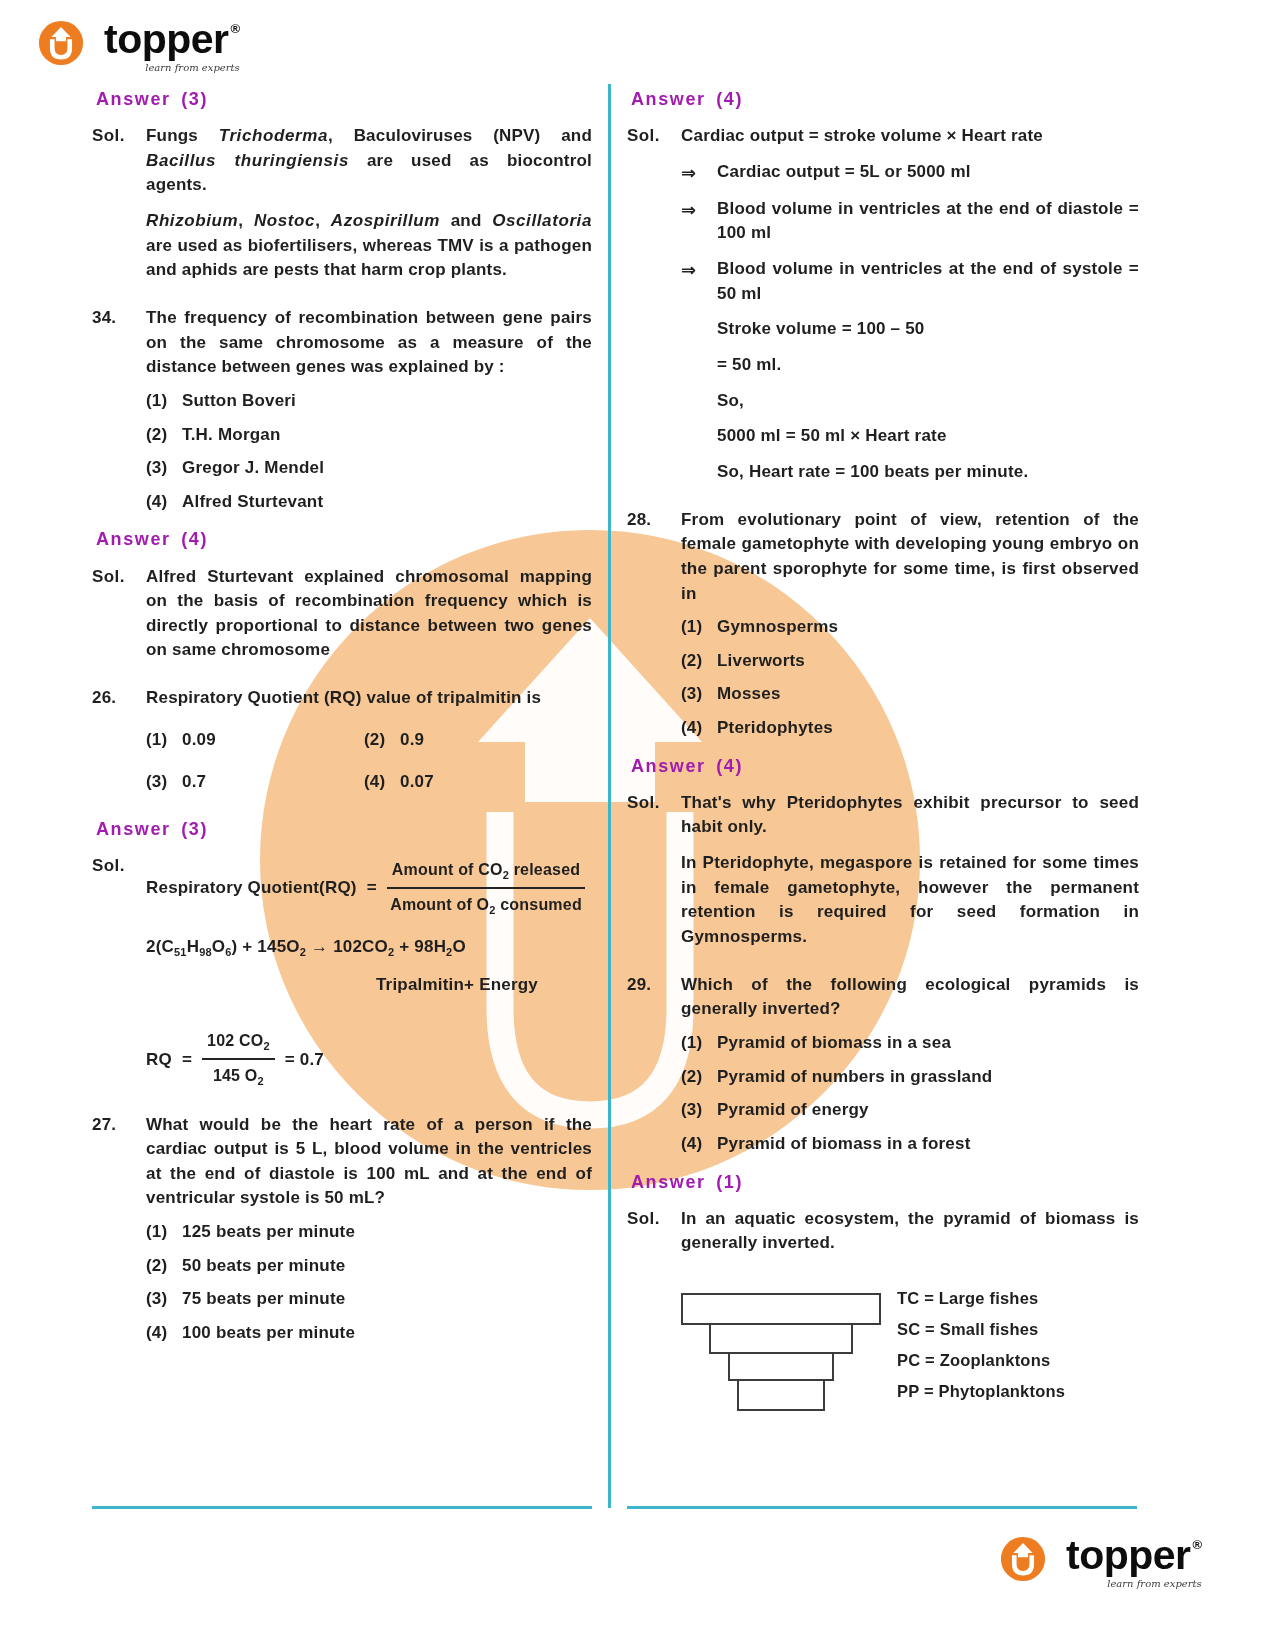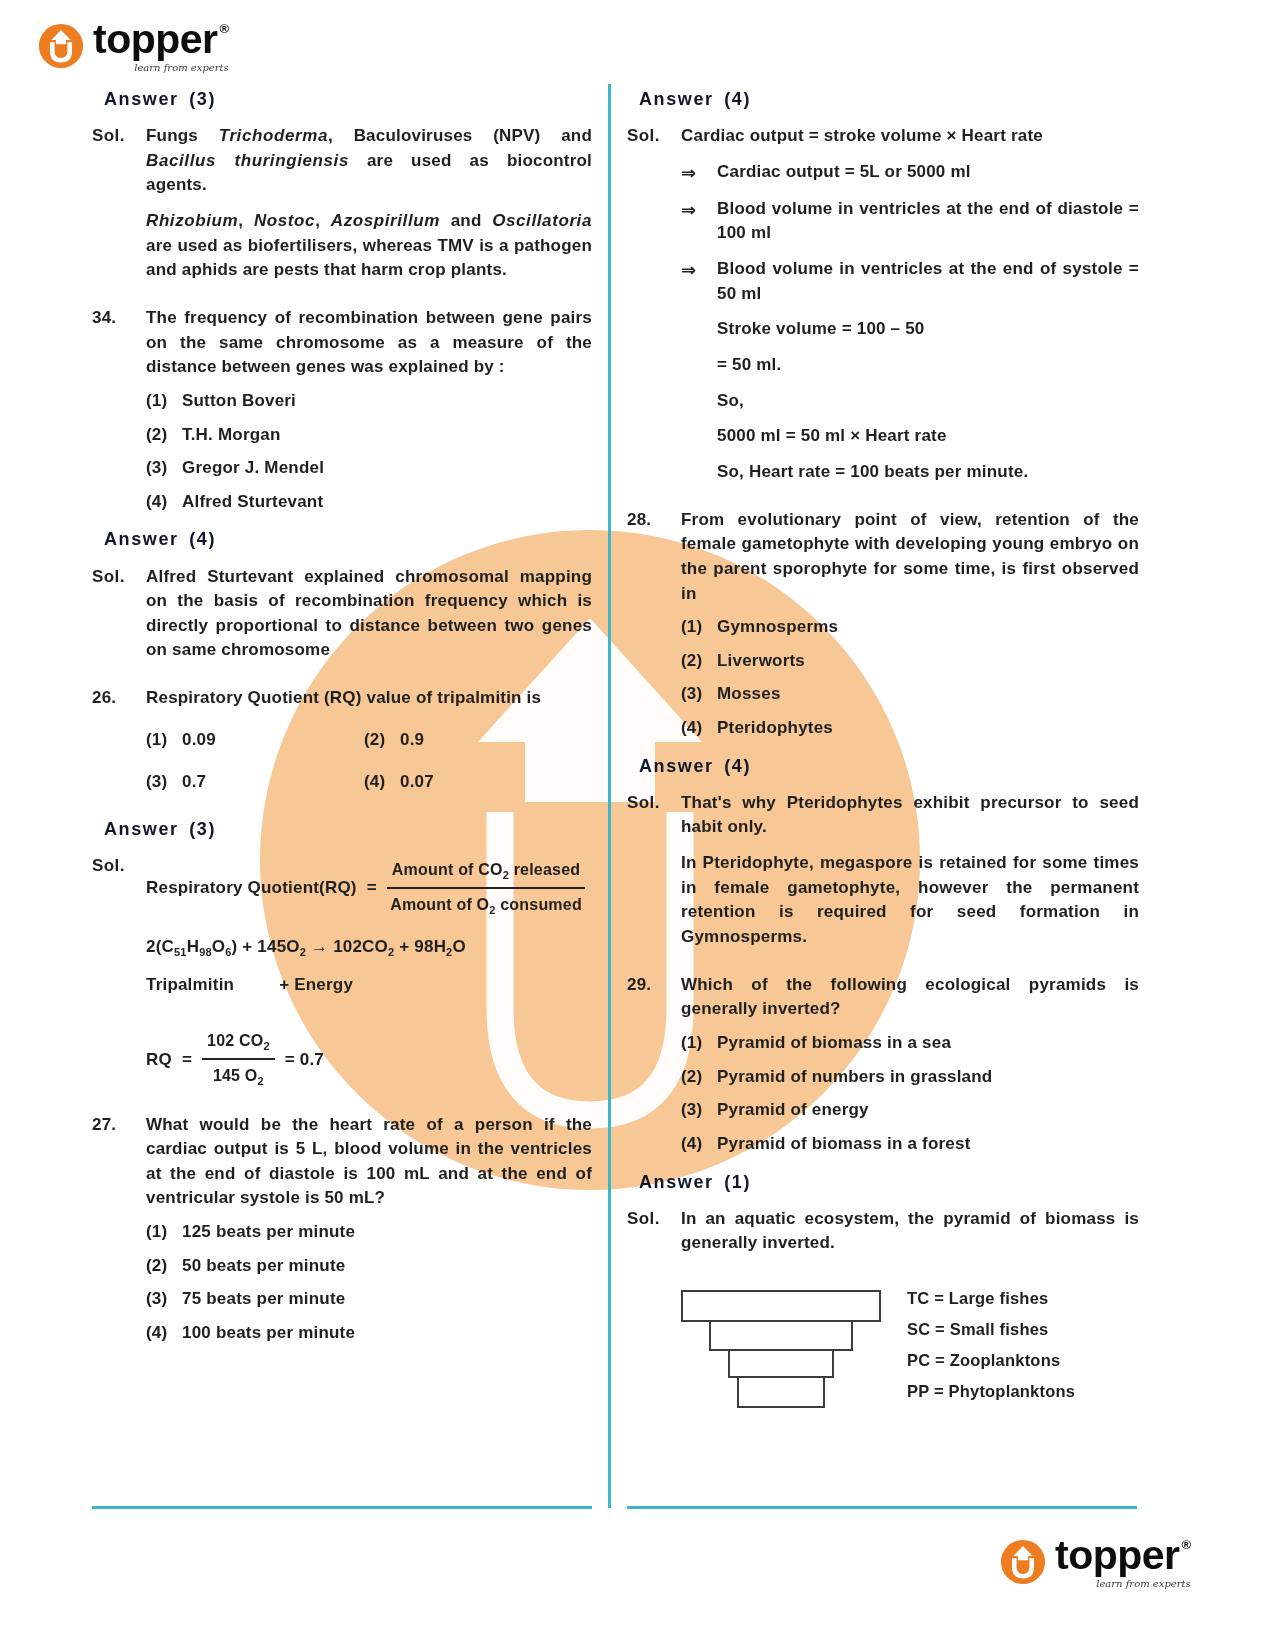--- a/index.html
+++ b/index.html
@@ -2,38 +2,38 @@
 <html><head>
 <meta charset="utf-8">
 <style>
   html,body{margin:0;padding:0;}
   body{
     width:1275px;height:1650px;position:relative;background:#ffffff;
     font-family:"Liberation Sans","DejaVu Sans",sans-serif;
     color:#1f1f1f;font-weight:700;overflow:hidden;
   }
   .watermark{position:absolute;left:0;top:0;z-index:0;pointer-events:none;}
-  .brand{position:absolute;display:flex;align-items:center;gap:9px;z-index:2;}
+  .brand{position:absolute;display:flex;align-items:flex-start;gap:20px;z-index:2;}
   .brand-top{left:38px;top:20px;}
   .brand-bottom{left:1000px;top:1536px;}
   .brand-mark{width:46px;height:46px;flex:0 0 46px;}
   .brand-text{display:flex;flex-direction:column;}
   .brand-name-row{display:flex;font-size:41px;font-weight:800;letter-spacing:-.5px;line-height:.95;color:#0d0d0d;}
   .reg{font-size:13px;line-height:1;margin:2px 0 0 2px;font-weight:700;}
   .brand-tagline{font-family:"DejaVu Serif",serif;font-style:italic;font-size:10px;color:#3a3a3a;text-align:right;margin-top:3px;font-weight:400;}
   .divider{position:absolute;left:608px;top:84px;width:2.5px;height:1424px;background:#3cb6ca;z-index:1;}
   .rule{position:absolute;top:1506px;height:3px;background:#3cb6ca;z-index:1;}
   .rule-left{left:92px;width:500px;}
   .rule-right{left:627px;width:510px;}
 
   .col{position:absolute;top:86px;font-size:17px;line-height:1.45;z-index:1;letter-spacing:.2px;}
   .col-left{left:92px;width:500px;}
   .col-right{left:627px;width:512px;}
 
-  .answer{font-size:18px;letter-spacing:1.6px;word-spacing:4px;margin:12px 12px 12px;color:#0f172a;}
+  .answer{font-size:18px;letter-spacing:1.6px;word-spacing:4px;margin:12px 4px 12px;color:#a21caf;}
   .answer.first{margin-top:0;}
 
   .sol{display:flex;margin-bottom:8px;}
   .lbl{flex:0 0 54px;letter-spacing:.4px;}
   .sol-body{flex:1;min-width:0;}
   .sol-body p{text-align:justify;margin:0 0 11px;}
 
   .q{display:flex;margin:12px 0 8px;}
   .q-num{flex:0 0 54px;}
   .q-text{flex:1;text-align:justify;margin:0;}
@@ -49,24 +49,24 @@
   .arr{flex:0 0 36px;font-size:18px;}
   .arrow-row p{margin:0;flex:1;text-align:justify;}
   .sol-body p.ind{margin:11px 0 11px 36px;text-align:left;}
 
   .formula-row{display:flex;align-items:center;gap:10px;margin:4px 0 16px;}
   .lhs-stack{display:flex;flex-direction:row;align-items:center;}
   .frac{display:inline-flex;flex-direction:column;align-items:center;font-size:16px;}
   .frac .num{padding:0 5px 3px;border-bottom:2px solid #242424;}
   .frac .den{padding-top:4px;}
   .reaction{margin:14px 0 2px;text-align:left !important;}
-  .reaction-under{display:flex;justify-content:flex-start;width:392px;margin-bottom:32px;gap:45px;}
+  .reaction-under{display:flex;justify-content:flex-end;width:392px;margin-bottom:32px;}
   .rq-row{margin-top:12px;margin-bottom:10px;}
 
-  .pyramid-wrap{display:flex;margin:20px 0 0 54px;align-items:flex-start;gap:26px;}
+  .pyramid-wrap{display:flex;margin:20px 0 0 54px;align-items:flex-end;gap:16px;}
   .pyr{width:200px;padding-top:3px;}
   .pbox{border:2px solid #3c3c3c;margin:0 auto;background:transparent;}
   .pbox + .pbox{margin-top:-2px;}
   .p1{width:196px;height:28px;}
   .p2{width:140px;height:27px;}
   .p3{width:102px;height:25px;}
   .p4{width:84px;height:28px;}
   .pyr-labels p{margin:0 0 7px;font-size:16.5px;}
   sub{font-size:11px;}
   i{letter-spacing:.6px;}

